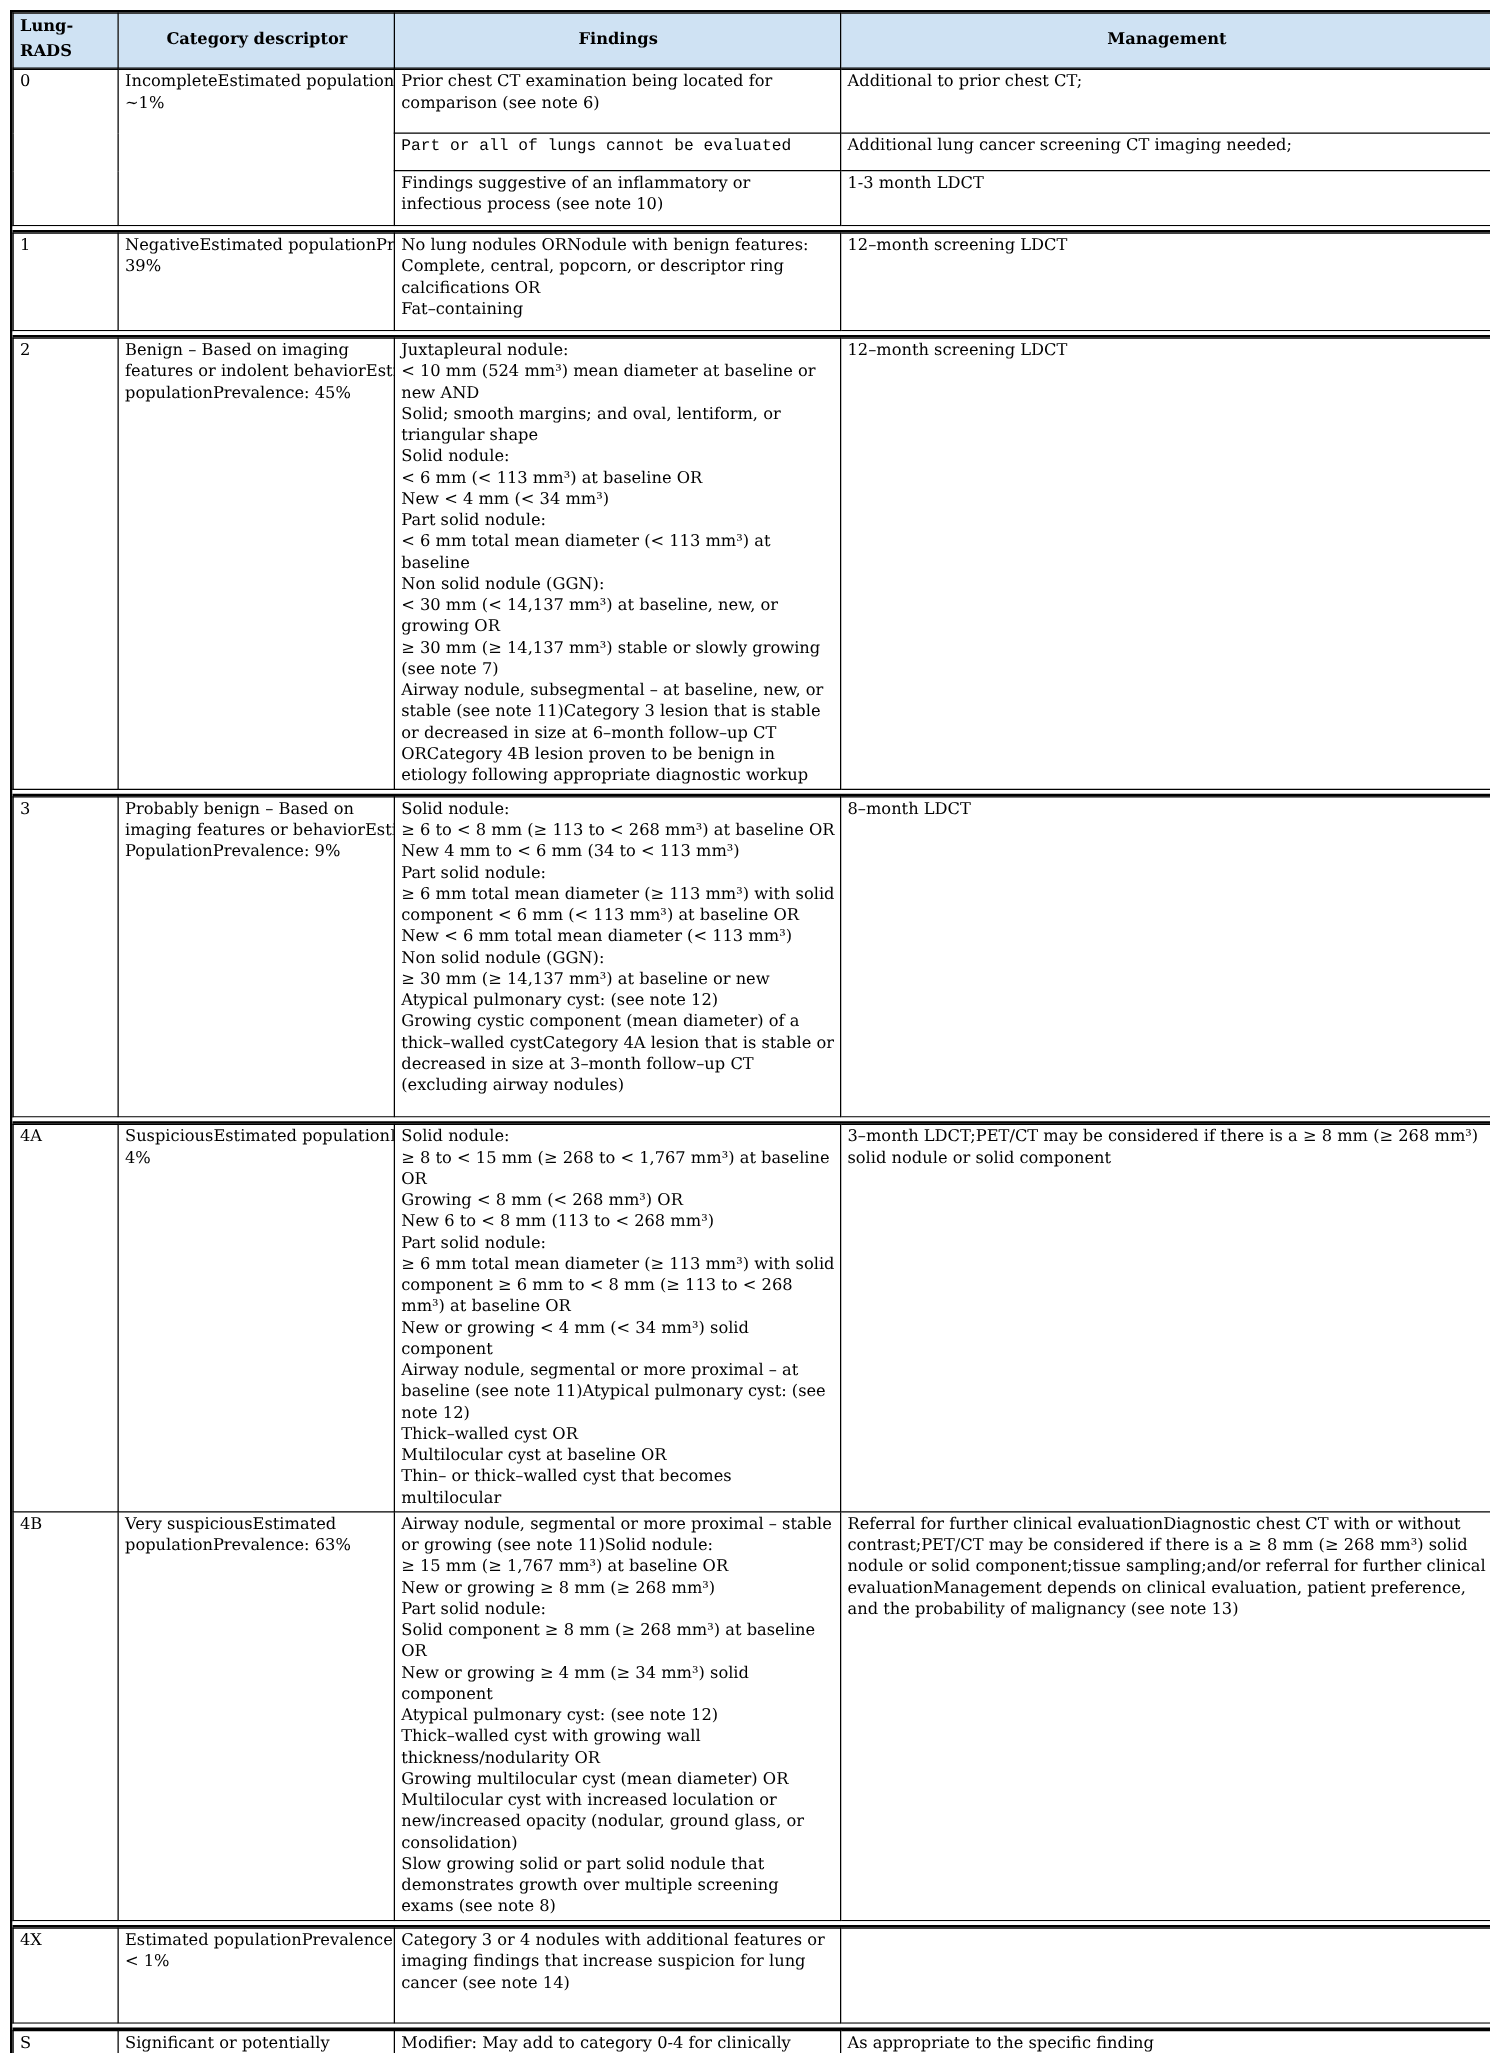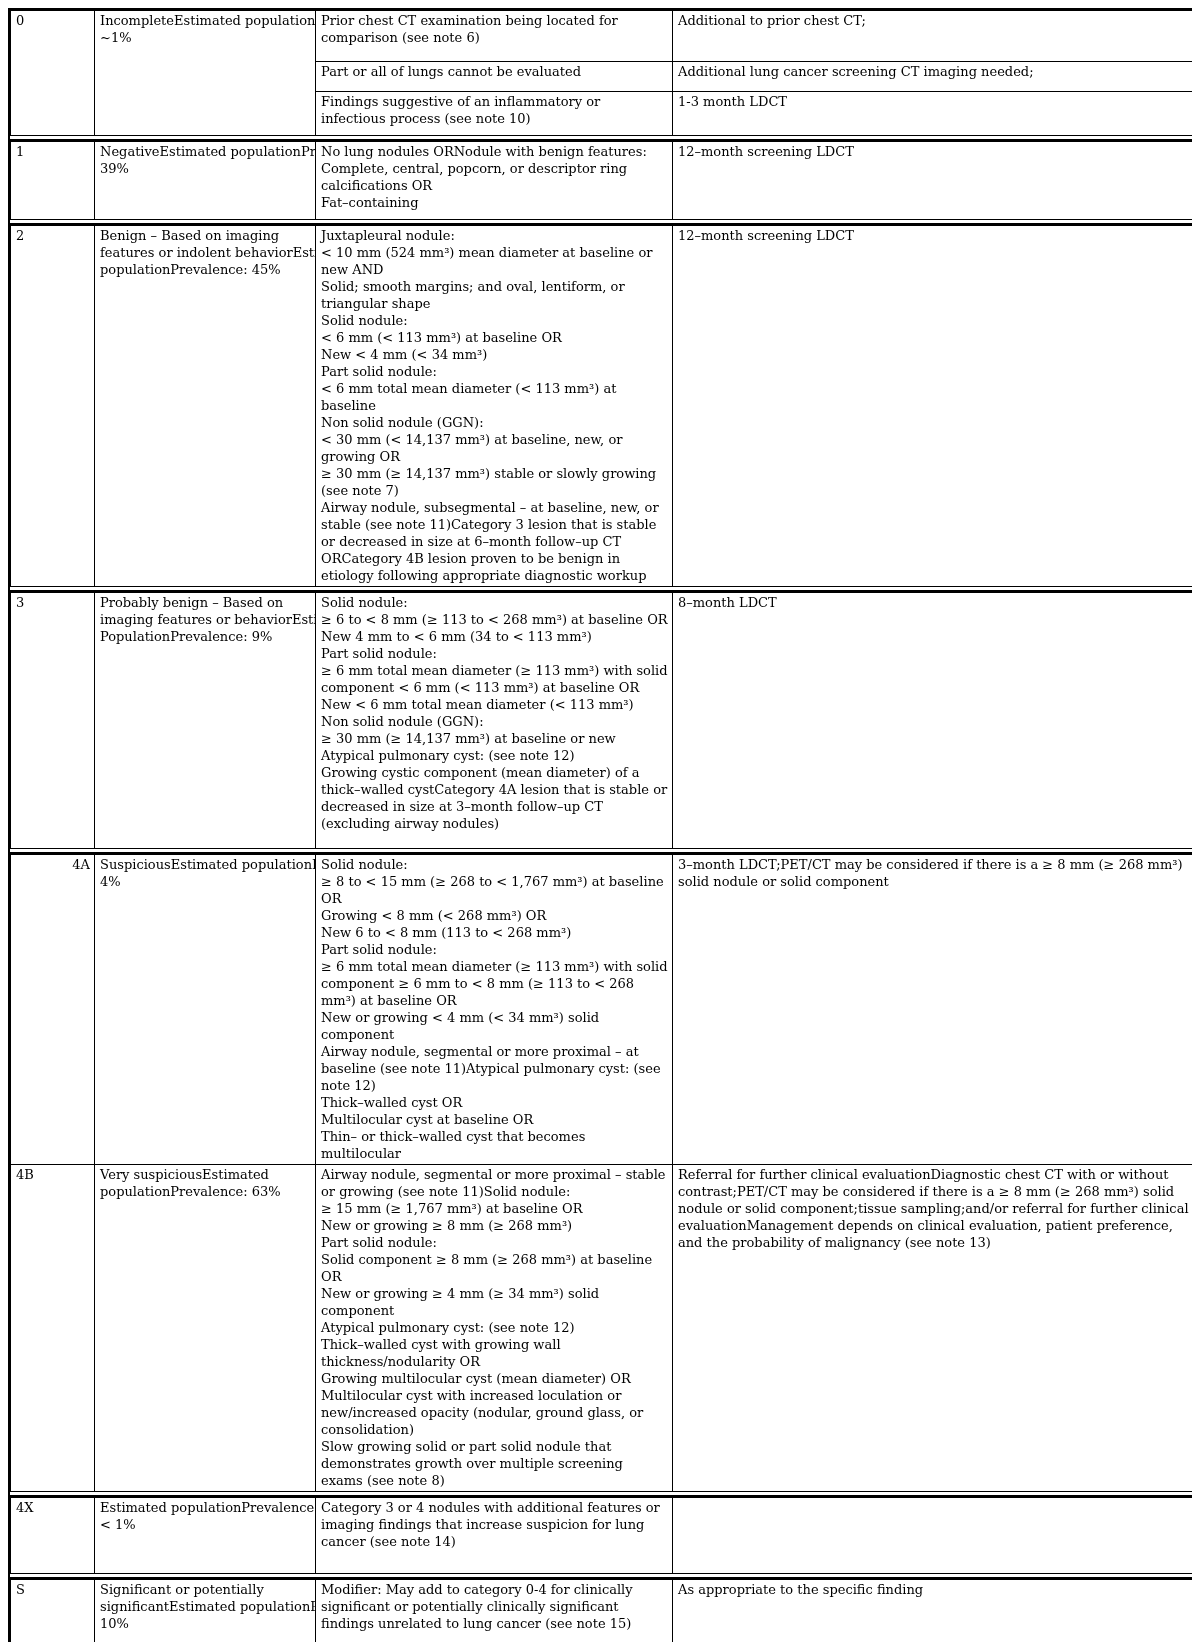--- a/index.html
+++ b/index.html
@@ -39,29 +39,45 @@
   }
   th.first{text-align:left;}
   .desc{white-space:pre;}
   .txt{white-space:pre-line;}
   .sep{
     height:3px;
     border-bottom:2px solid #000;
     background:#fff;
   }
   
-  .h0a{height:47px;} .h0b{height:26px;} .h0c{height:40px;}
+  .h0a{height:47px;} .h0b{height:26px;font-family:Liberation Mono, monospace;} .h0c{height:40px;}
   .h1{height:74px;}  .h2{height:356px;} .h3{height:252px;}
-  .h4a{height:264px;text-align:right;}.h4b{height:312px;}.h4x{height:72px;} .hs{height:108px;}
+  .h4a{height:264px;}.h4b{height:312px;}.h4x{height:72px;} .hs{height:108px;}
 </style>
 </head>
 <body>
 
 <div class="outer">
 
+  <table>
+    <colgroup>
+        <col class="c1">
+        <col class="c2">
+        <col class="c3">
+        <col class="c4">
+      </colgroup>
+    <tbody>
+        <tr>
+      <th class="first">Lung-RADS</th>
+      <th>Category descriptor</th>
+      <th>Findings</th>
+      <th>Management</th>
+    </tr>
+  </tbody>
+    </table>
 
   <table>
     <colgroup>
         <col class="c1">
         <col class="c2">
         <col class="c3">
         <col class="c4">
       </colgroup>
     <tbody>
         <tr>

